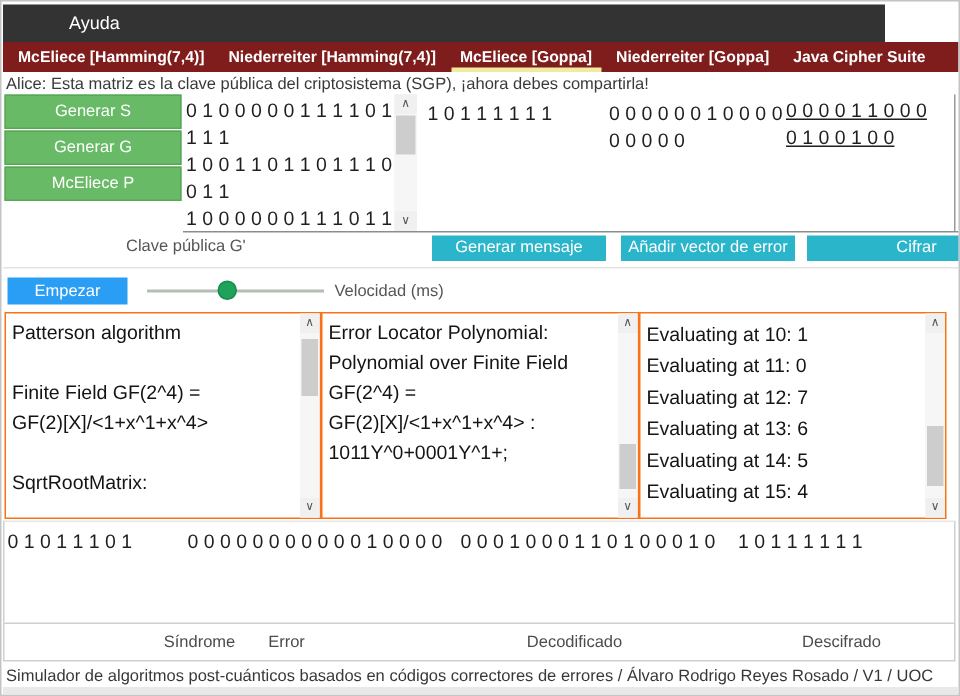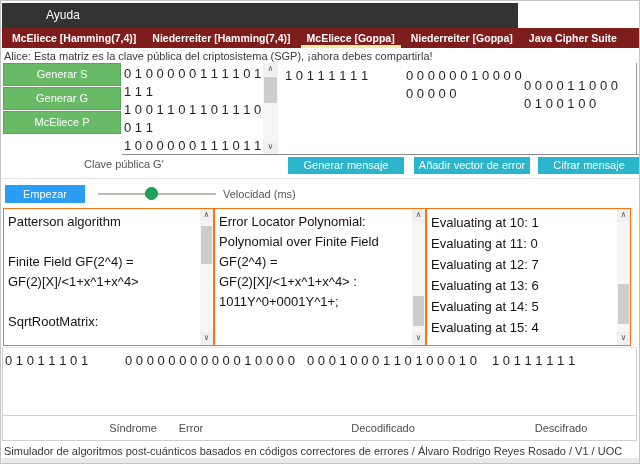--- a/index.html
+++ b/index.html
@@ -5,21 +5,21 @@
   * { margin:0; padding:0; box-sizing:border-box; }
   html,body { background:#fff; }
   #app {
     position:relative; width:640px; height:464px;
     font-family:"Liberation Sans", sans-serif;
     background:#fff; border:1px solid #c4c4c4; overflow:hidden;
   }
   .abs { position:absolute; }
 
   
-  .menubar { left:1px; top:2px; width:516px; height:25px; background:#333333; }
+  .menubar { left:1px; top:2px; width:588px; height:25px; background:#333333; }
   .menubar .menu-item { position:absolute; left:44px; top:0; line-height:25px; color:#fff; font-size:12px; cursor:default; }
 
   
   .tabbar { left:1px; top:27px; width:637px; height:20px; background:#7f1d1d; display:flex; align-items:stretch; padding-left:2px; }
   .tab { position:relative; padding:0 8px; line-height:20px; color:#fff; font-size:10.5px; font-weight:bold; white-space:nowrap; cursor:default; }
   .tab.selected::after { content:""; position:absolute; left:2px; right:2px; bottom:0; height:3px; background:#f0eb9e; }
 
   .alice { left:3px; top:49px; font-size:11px; color:#3a3a3a; white-space:nowrap; }
 
   
@@ -98,30 +98,30 @@
       <div class="sb-track">
         <div class="sb-thumb" style="top:1px; height:26px;"></div>
       </div>
       <div class="sb-btn down">∨</div>
     </div>
   </div>
 
   <div class="abs bin" style="left:284px; top:66px;">1 0 1 1 1 1 1 1</div>
   <div class="abs bin" style="left:405px; top:66px; width:155px;">0 0 0 0 0 0 1 0 0 0 0
 0 0 0 0 0</div>
-  <div class="abs bin" style="left:523px; top:76px; width:112px;">0 0 0 0 1 1 0 0 0
+  <div class="abs bin" style="left:523px; top:64px; width:112px;text-decoration:underline;">0 0 0 0 1 1 0 0 0
 0 1 0 0 1 0 0</div>
   <div class="abs vline" style="left:635px; top:62px; height:91px;"></div>
 
   <div class="abs hline" style="left:121px; top:153px; width:517px;"></div>
 
   <div class="abs pk-label">Clave pública G'</div>
   <div class="abs cybtn" style="left:287px; width:116px;">Generar mensaje</div>
   <div class="abs cybtn" style="left:413px; width:116px;">Añadir vector de error</div>
-  <div class="abs cybtn" style="left:537px; width:102px;">Cifrar mensaje</div>
+  <div class="abs cybtn" style="left:537px; width:102px;padding-left:44px;">Cifrar mensaje</div>
 
   <div class="abs sep2"></div>
 
   <div class="abs start-btn">Empezar</div>
   <div class="abs slider">
     <div class="slider-track"></div>
     <div class="slider-thumb"></div>
   </div>
   <div class="abs speed-label">Velocidad (ms)</div>
 

